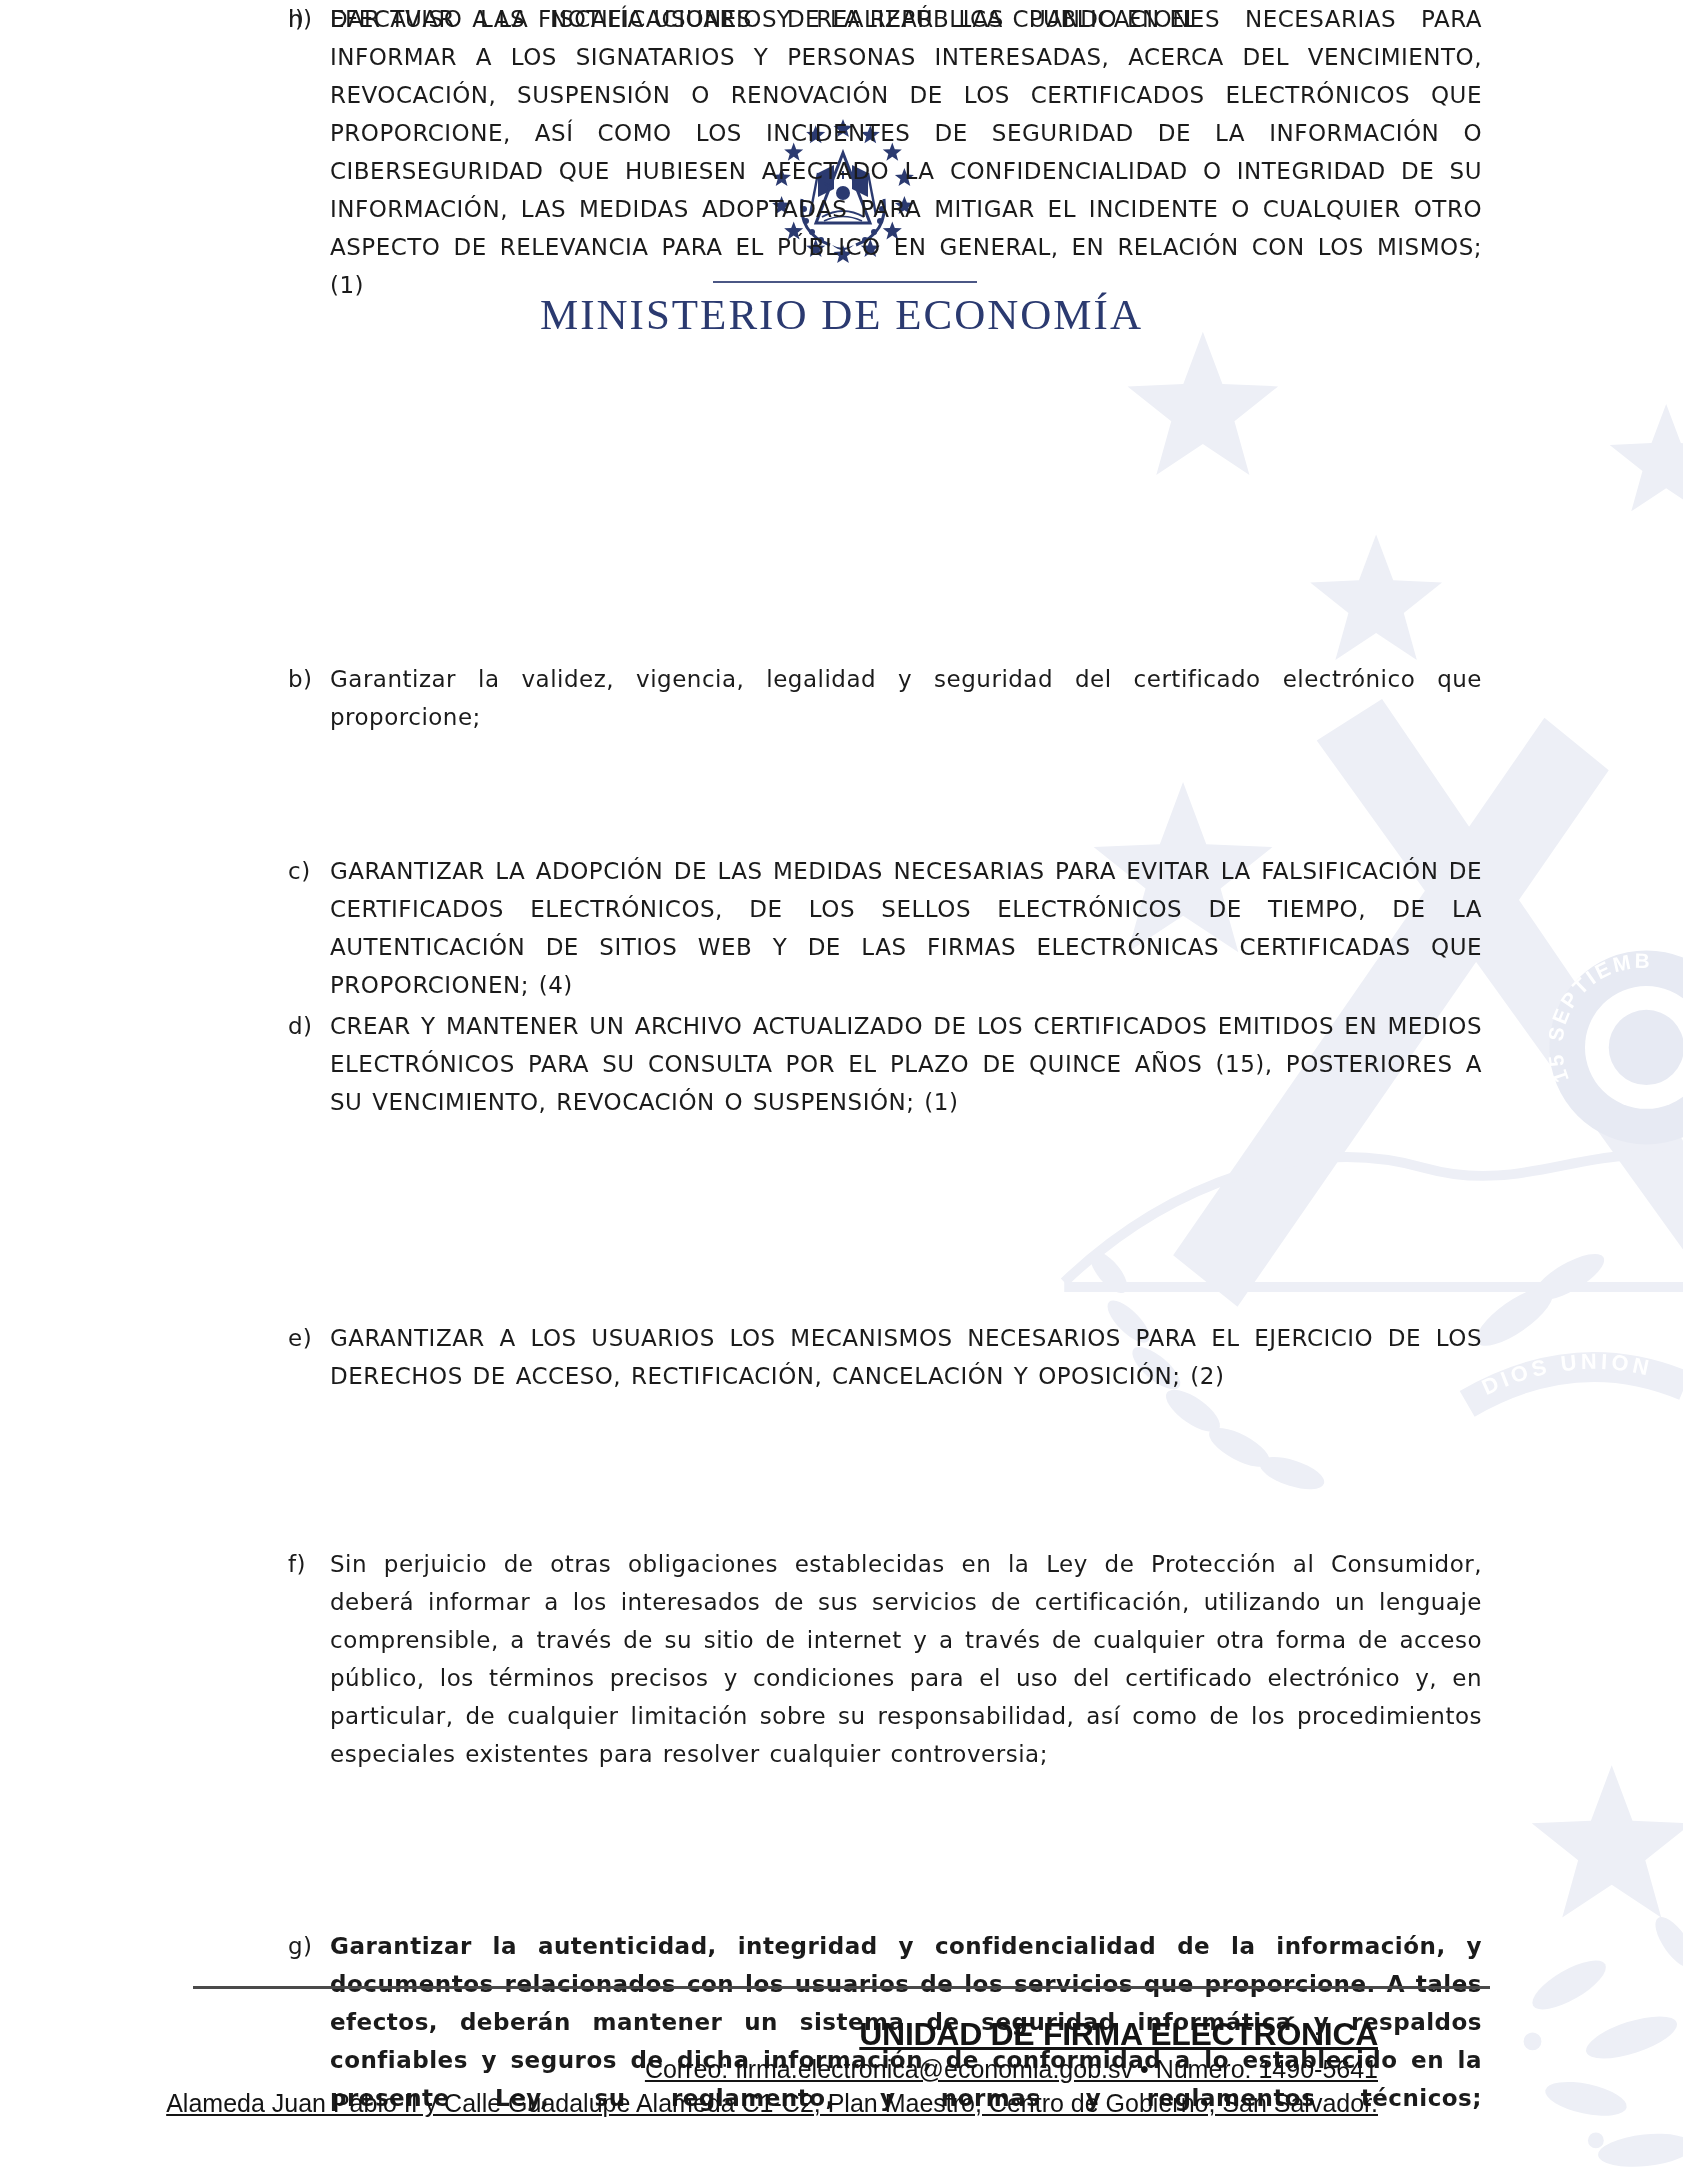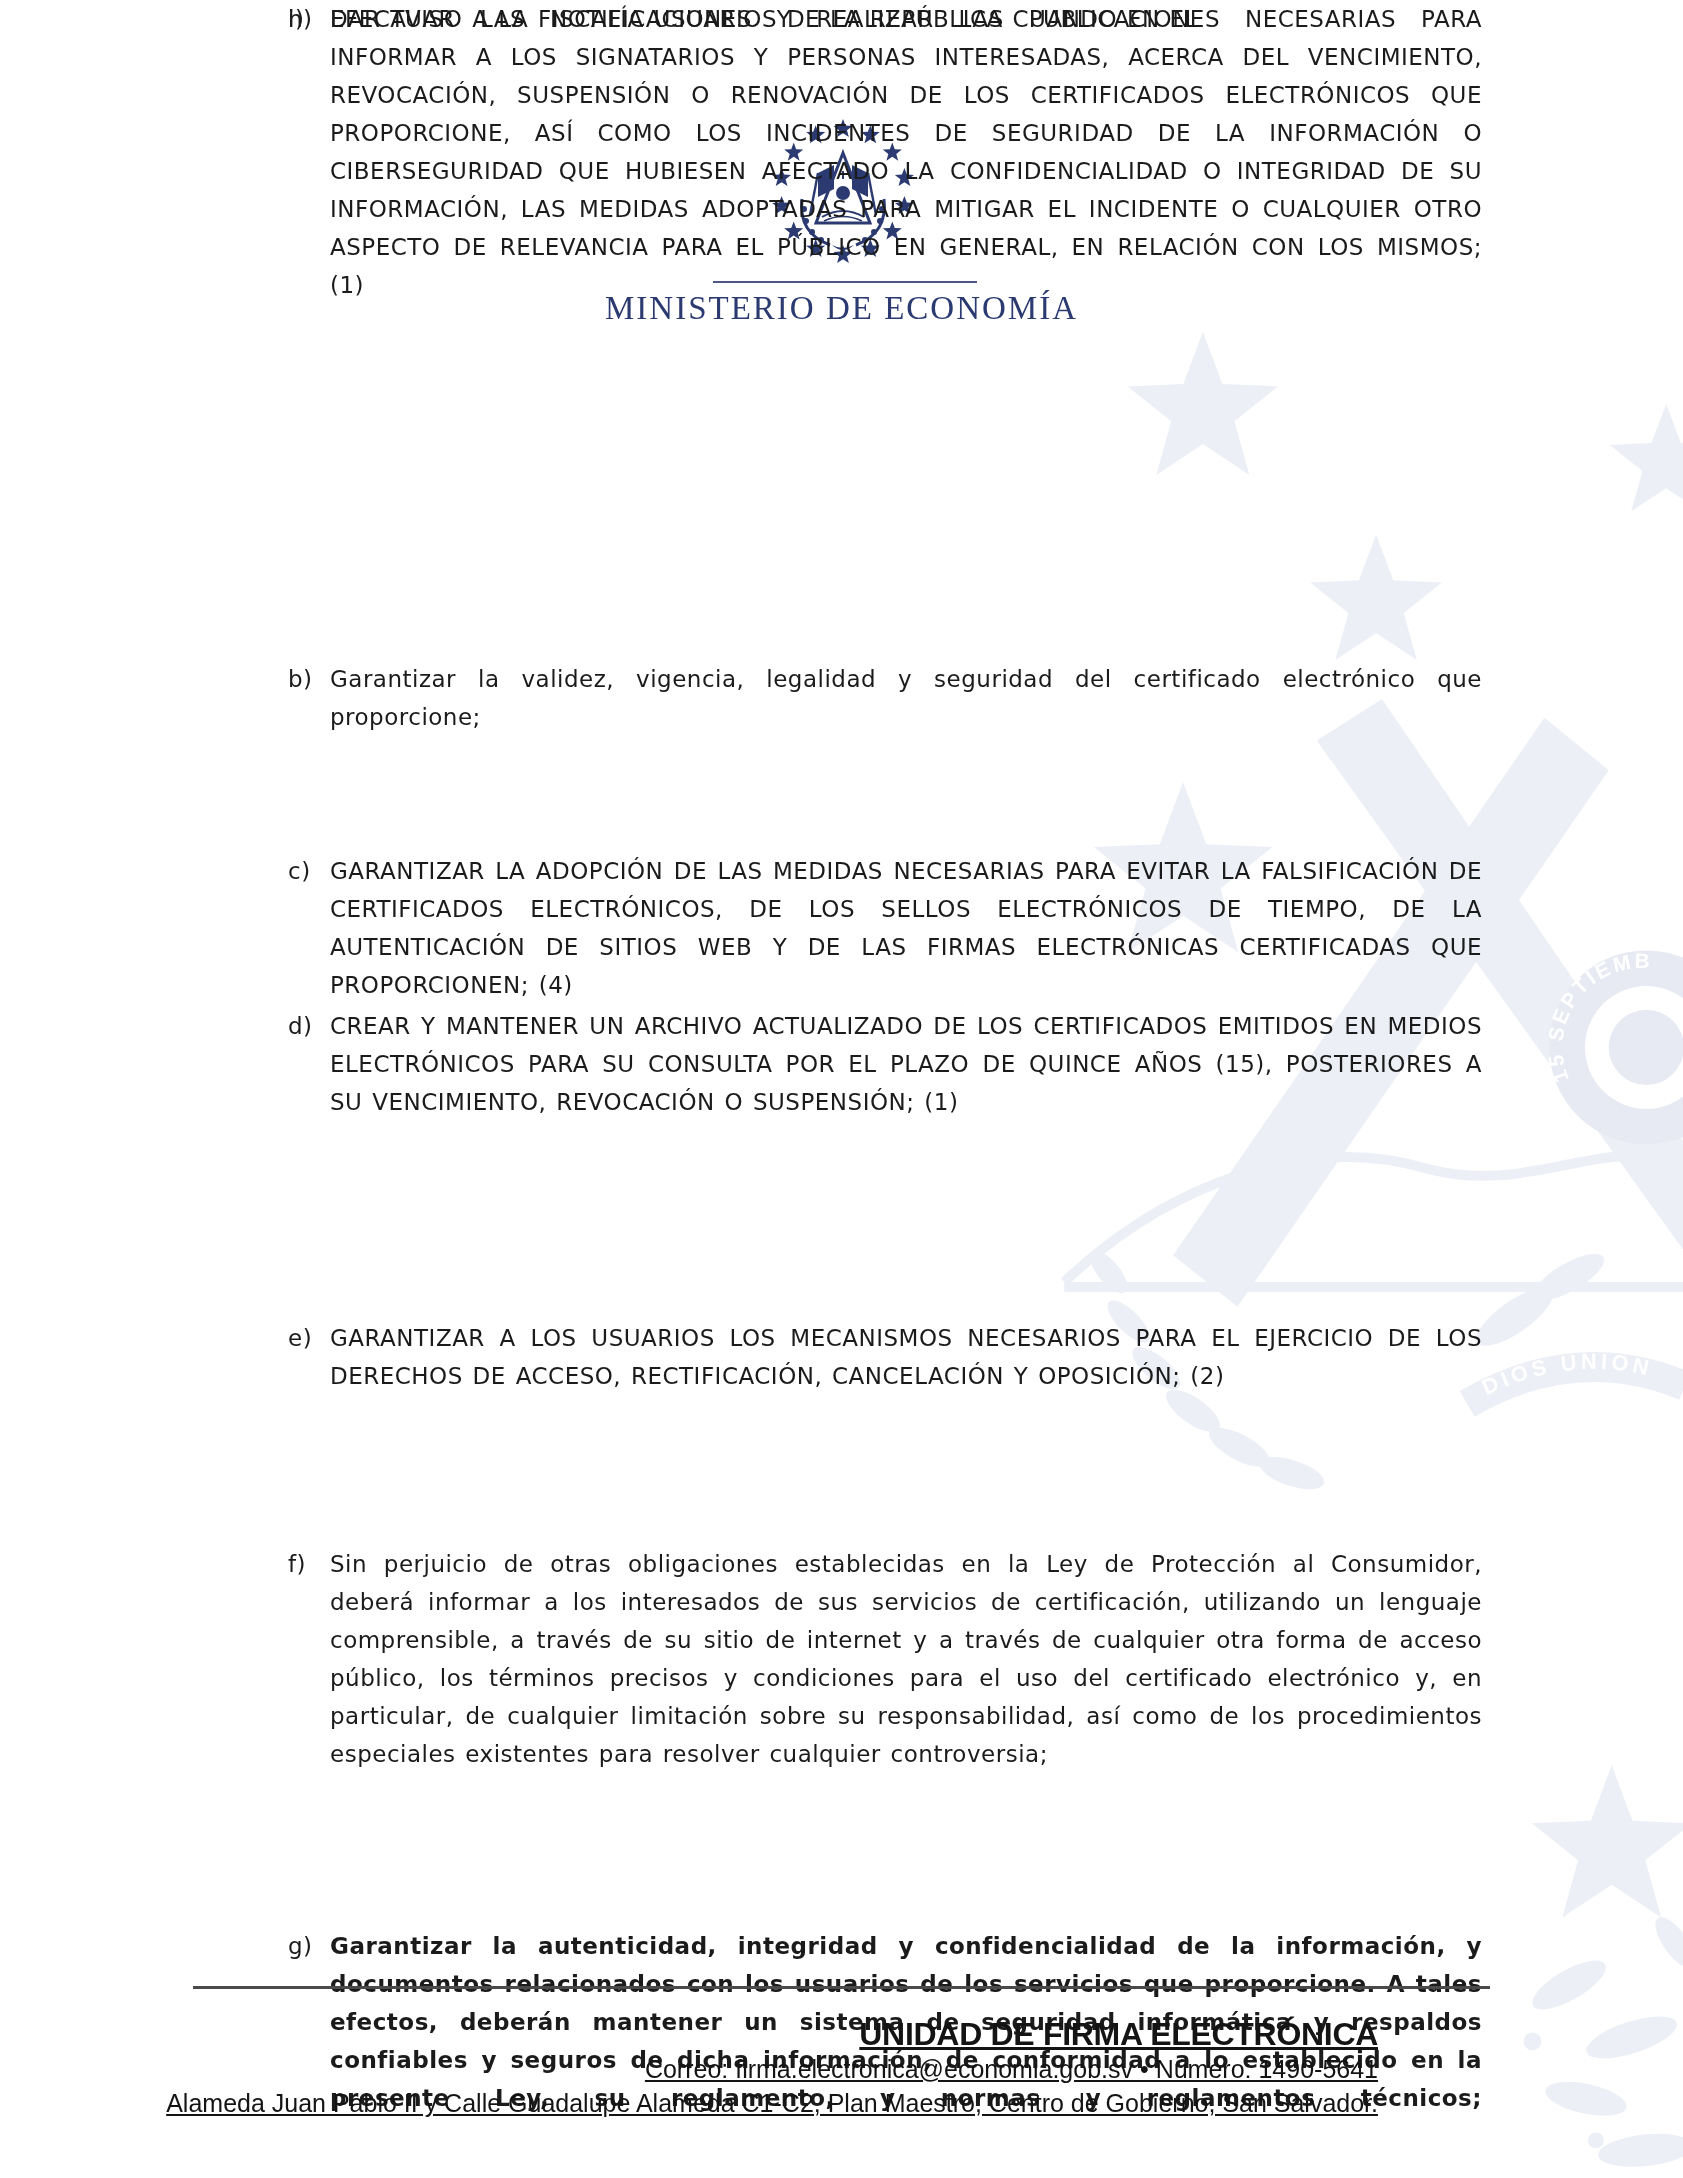--- a/index.html
+++ b/index.html
@@ -11,21 +11,21 @@
   body{width:1683px;height:2178px;position:relative;font-family:"DejaVu Sans",sans-serif;}
   .page{position:absolute;inset:0;width:1683px;height:2178px;background:#fff;overflow:hidden;}
 
   
   .watermark{position:absolute;inset:0;pointer-events:none;}
 
   
   .logo{position:absolute;left:755px;top:105px;width:176px;height:170px;}
   .header-divider{position:absolute;left:713px;top:281px;width:264px;height:2px;background:var(--navy);opacity:.85;}
   .ministry-title{position:absolute;left:0;top:290px;width:1683px;text-align:center;
-    font-family:"Liberation Serif",serif;font-size:33px;letter-spacing:2px;color:var(--navy);font-weight:400;}
+    font-family:"Liberation Serif",serif;font-size:43px;letter-spacing:2px;color:var(--navy);font-weight:400;}
 
   
   .item{position:absolute;left:288px;right:201px;display:flex;color:var(--ink);
     font-size:23px;line-height:38px;letter-spacing:0.5px;word-spacing:2px;}
   .item-label{flex:0 0 42px;}
   .item-text{flex:1 1 auto;text-align:justify;}
   .item:nth-of-type(1){top:353px;}
   .item:nth-of-type(2){top:470px;}
   .item:nth-of-type(3){top:660px;}
   .item:nth-of-type(4){top:852px;}

